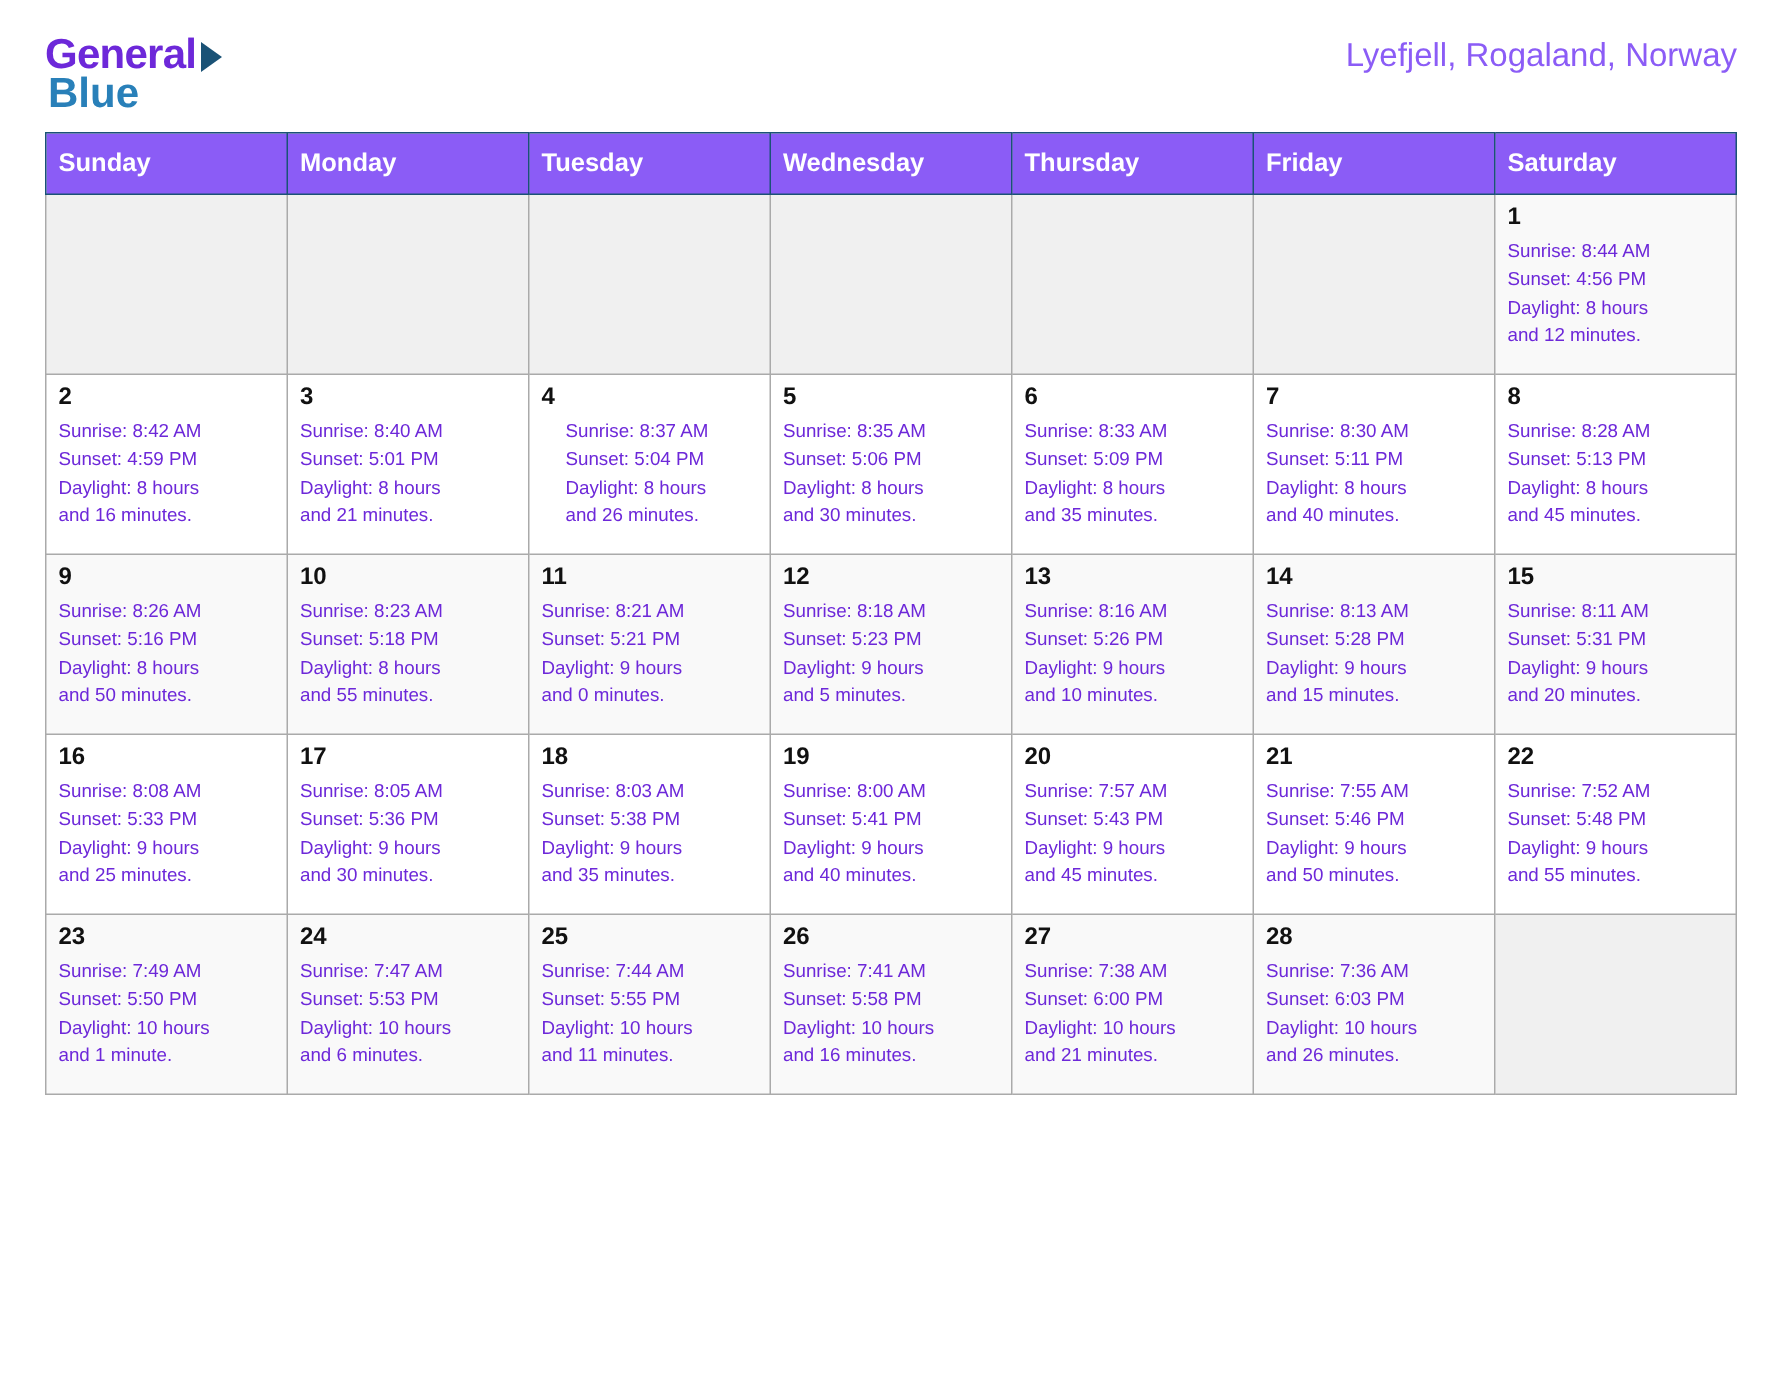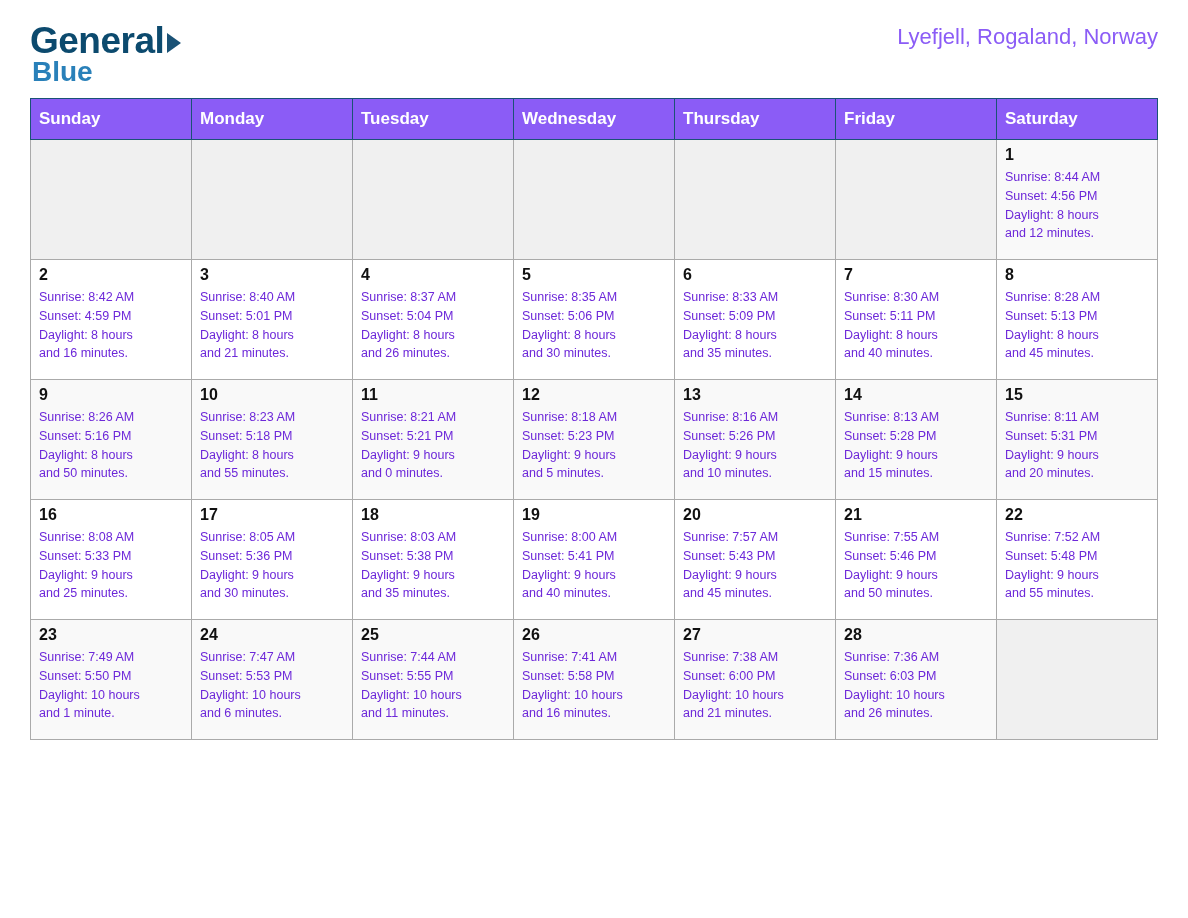--- a/index.html
+++ b/index.html
@@ -19,23 +19,23 @@
     .logo {
       display: flex;
       flex-direction: column;
       align-items: flex-start;
     }
     .logo-top {
       display: flex;
       align-items: center;
     }
     .logo-general {
-      font-size: 37px;
+      font-size: 28px;
       font-weight: bold;
-      color: #0c4a6e;
+      color: #6d28d9;
       letter-spacing: -0.5px;
     }
     .logo-arrow {
       width: 0;
       height: 0;
       border-left: 14px solid #1a5276;
       border-top: 10px solid transparent;
       border-bottom: 10px solid transparent;
       margin-left: 3px;
       margin-top: 4px;
@@ -164,21 +164,21 @@
         </td>
         <td>
           <span class="day-number">3</span>
           <div class="day-info" style="white-space: pre-line;">Sunrise: 8:40 AM
 Sunset: 5:01 PM
 Daylight: 8 hours
 and 21 minutes.</div>
         </td>
         <td>
           <span class="day-number">4</span>
-          <div class="day-info" style="white-space: pre-line;">Sunrise: 8:37 AM
+          <div class="day-info" style="white-space: pre-line; margin-left: 16px;">Sunrise: 8:37 AM
 Sunset: 5:04 PM
 Daylight: 8 hours
 and 26 minutes.</div>
         </td>
         <td>
           <span class="day-number">5</span>
           <div class="day-info" style="white-space: pre-line;">Sunrise: 8:35 AM
 Sunset: 5:06 PM
 Daylight: 8 hours
 and 30 minutes.</div>

